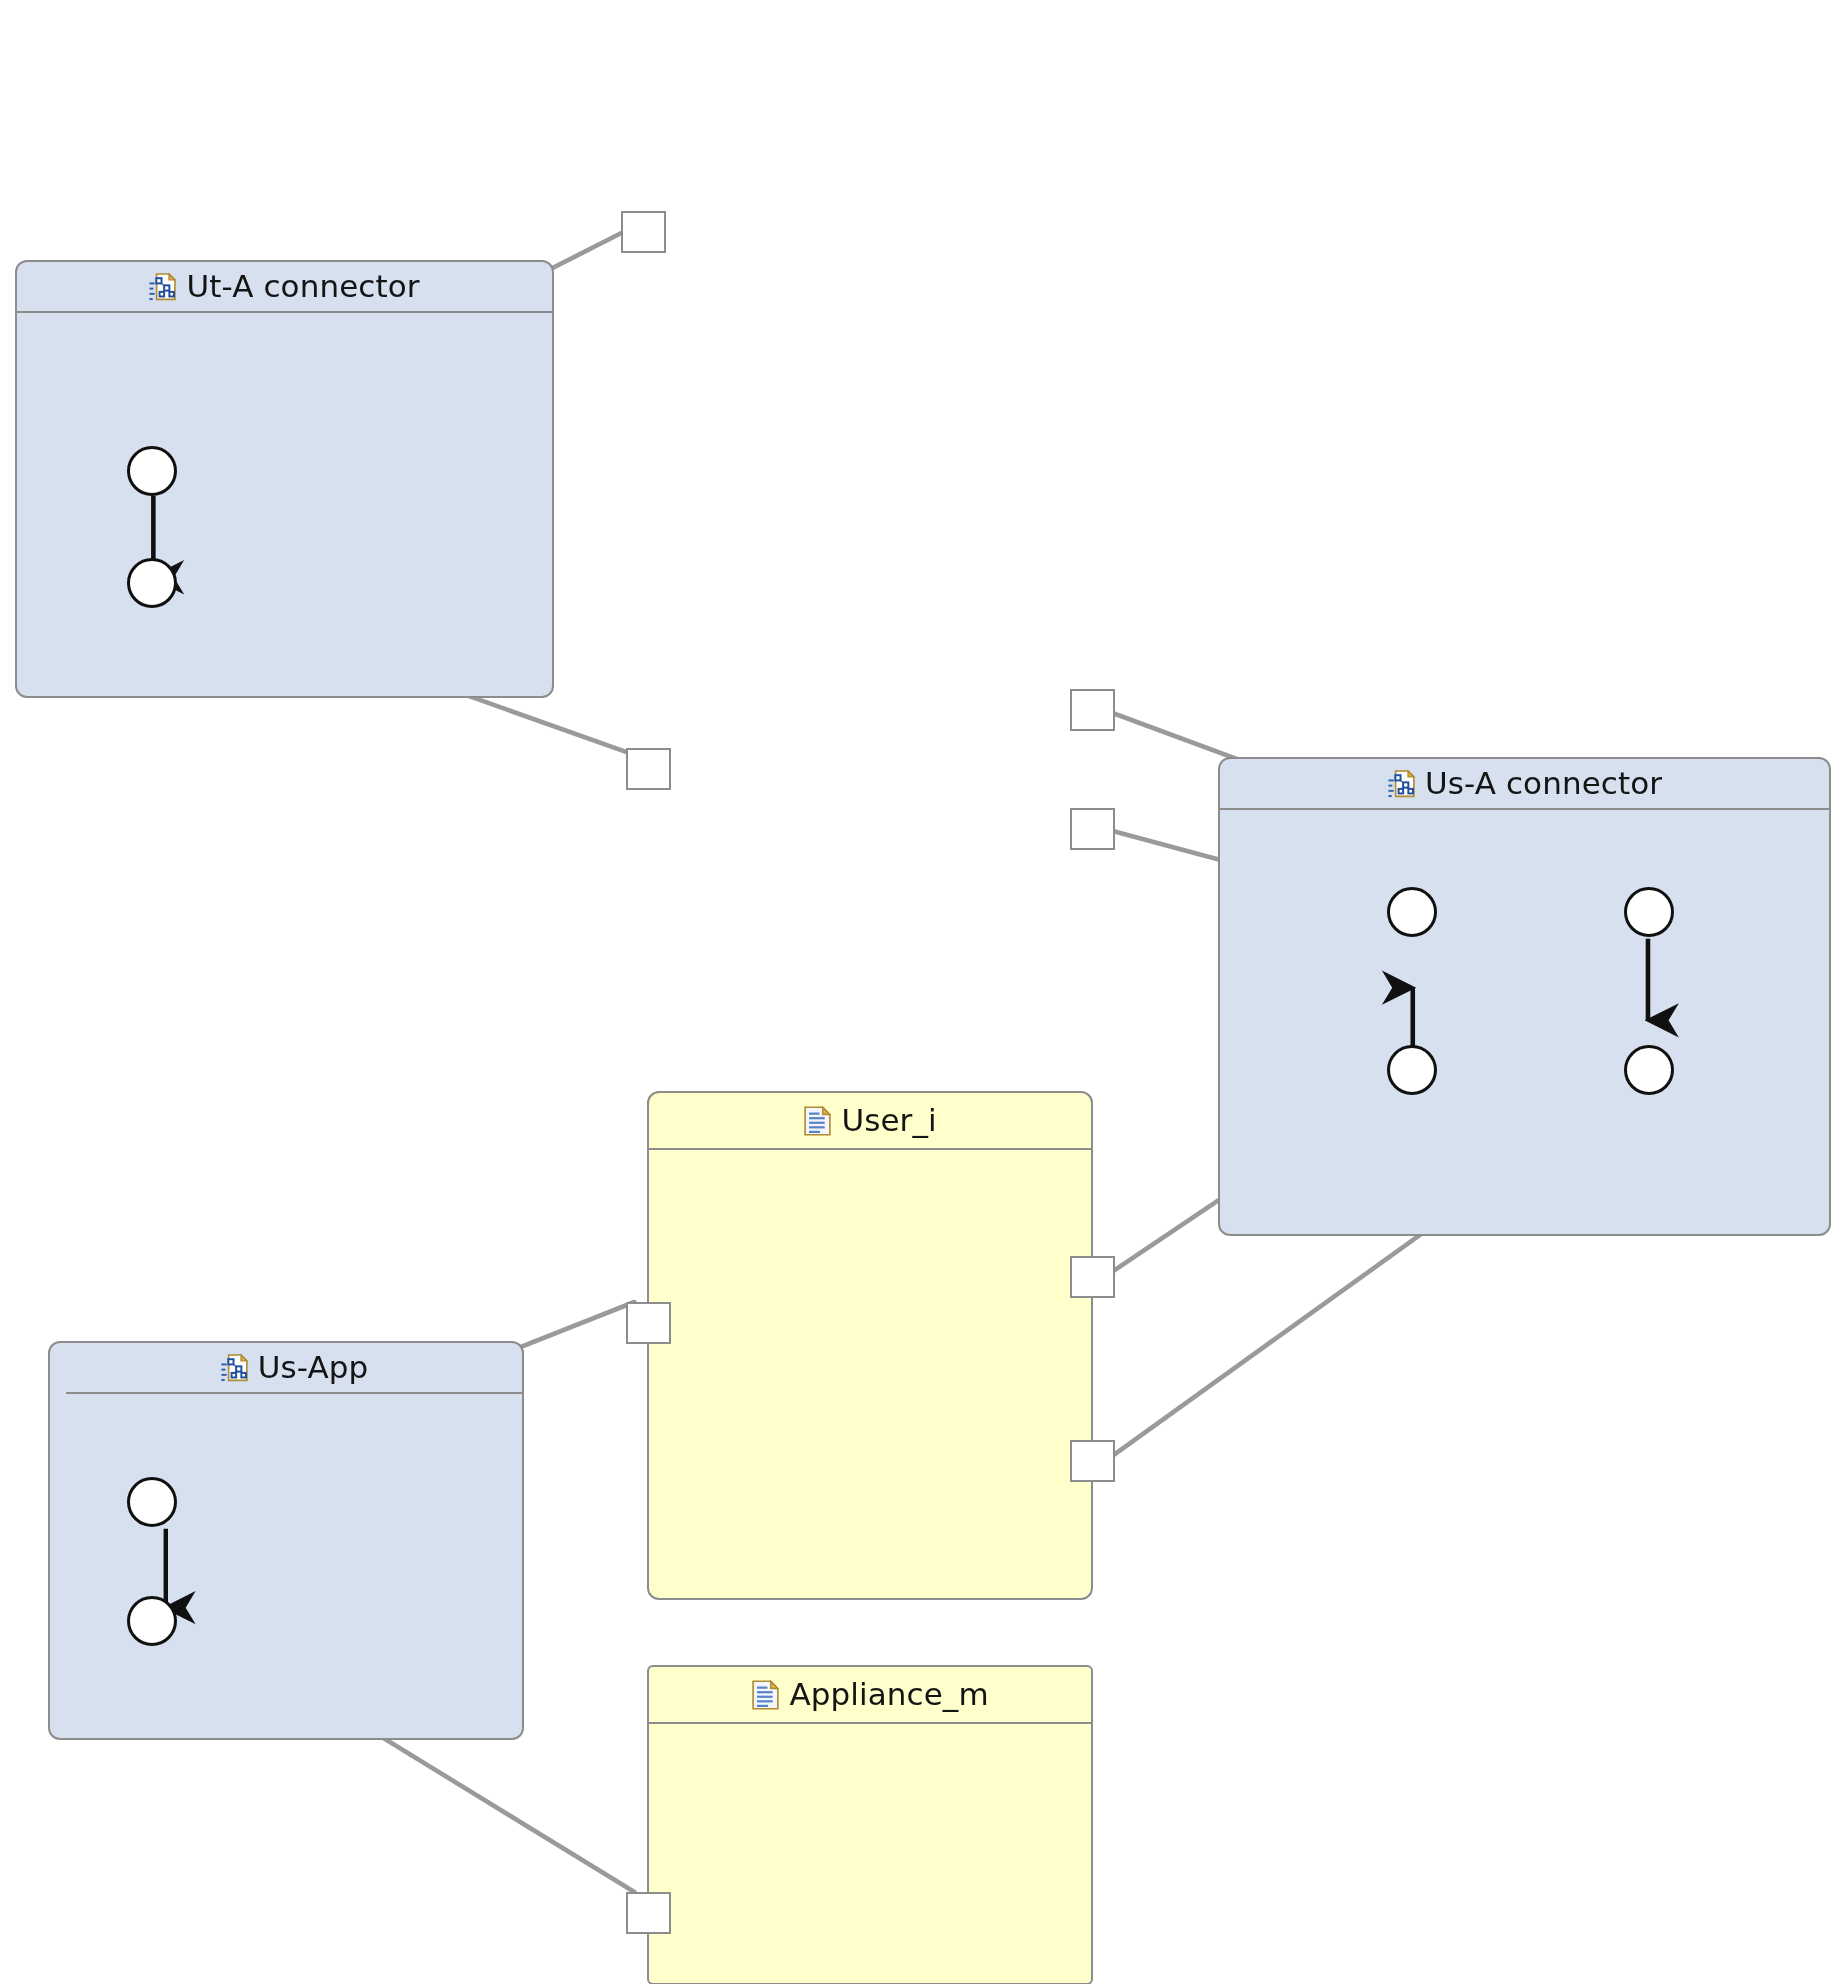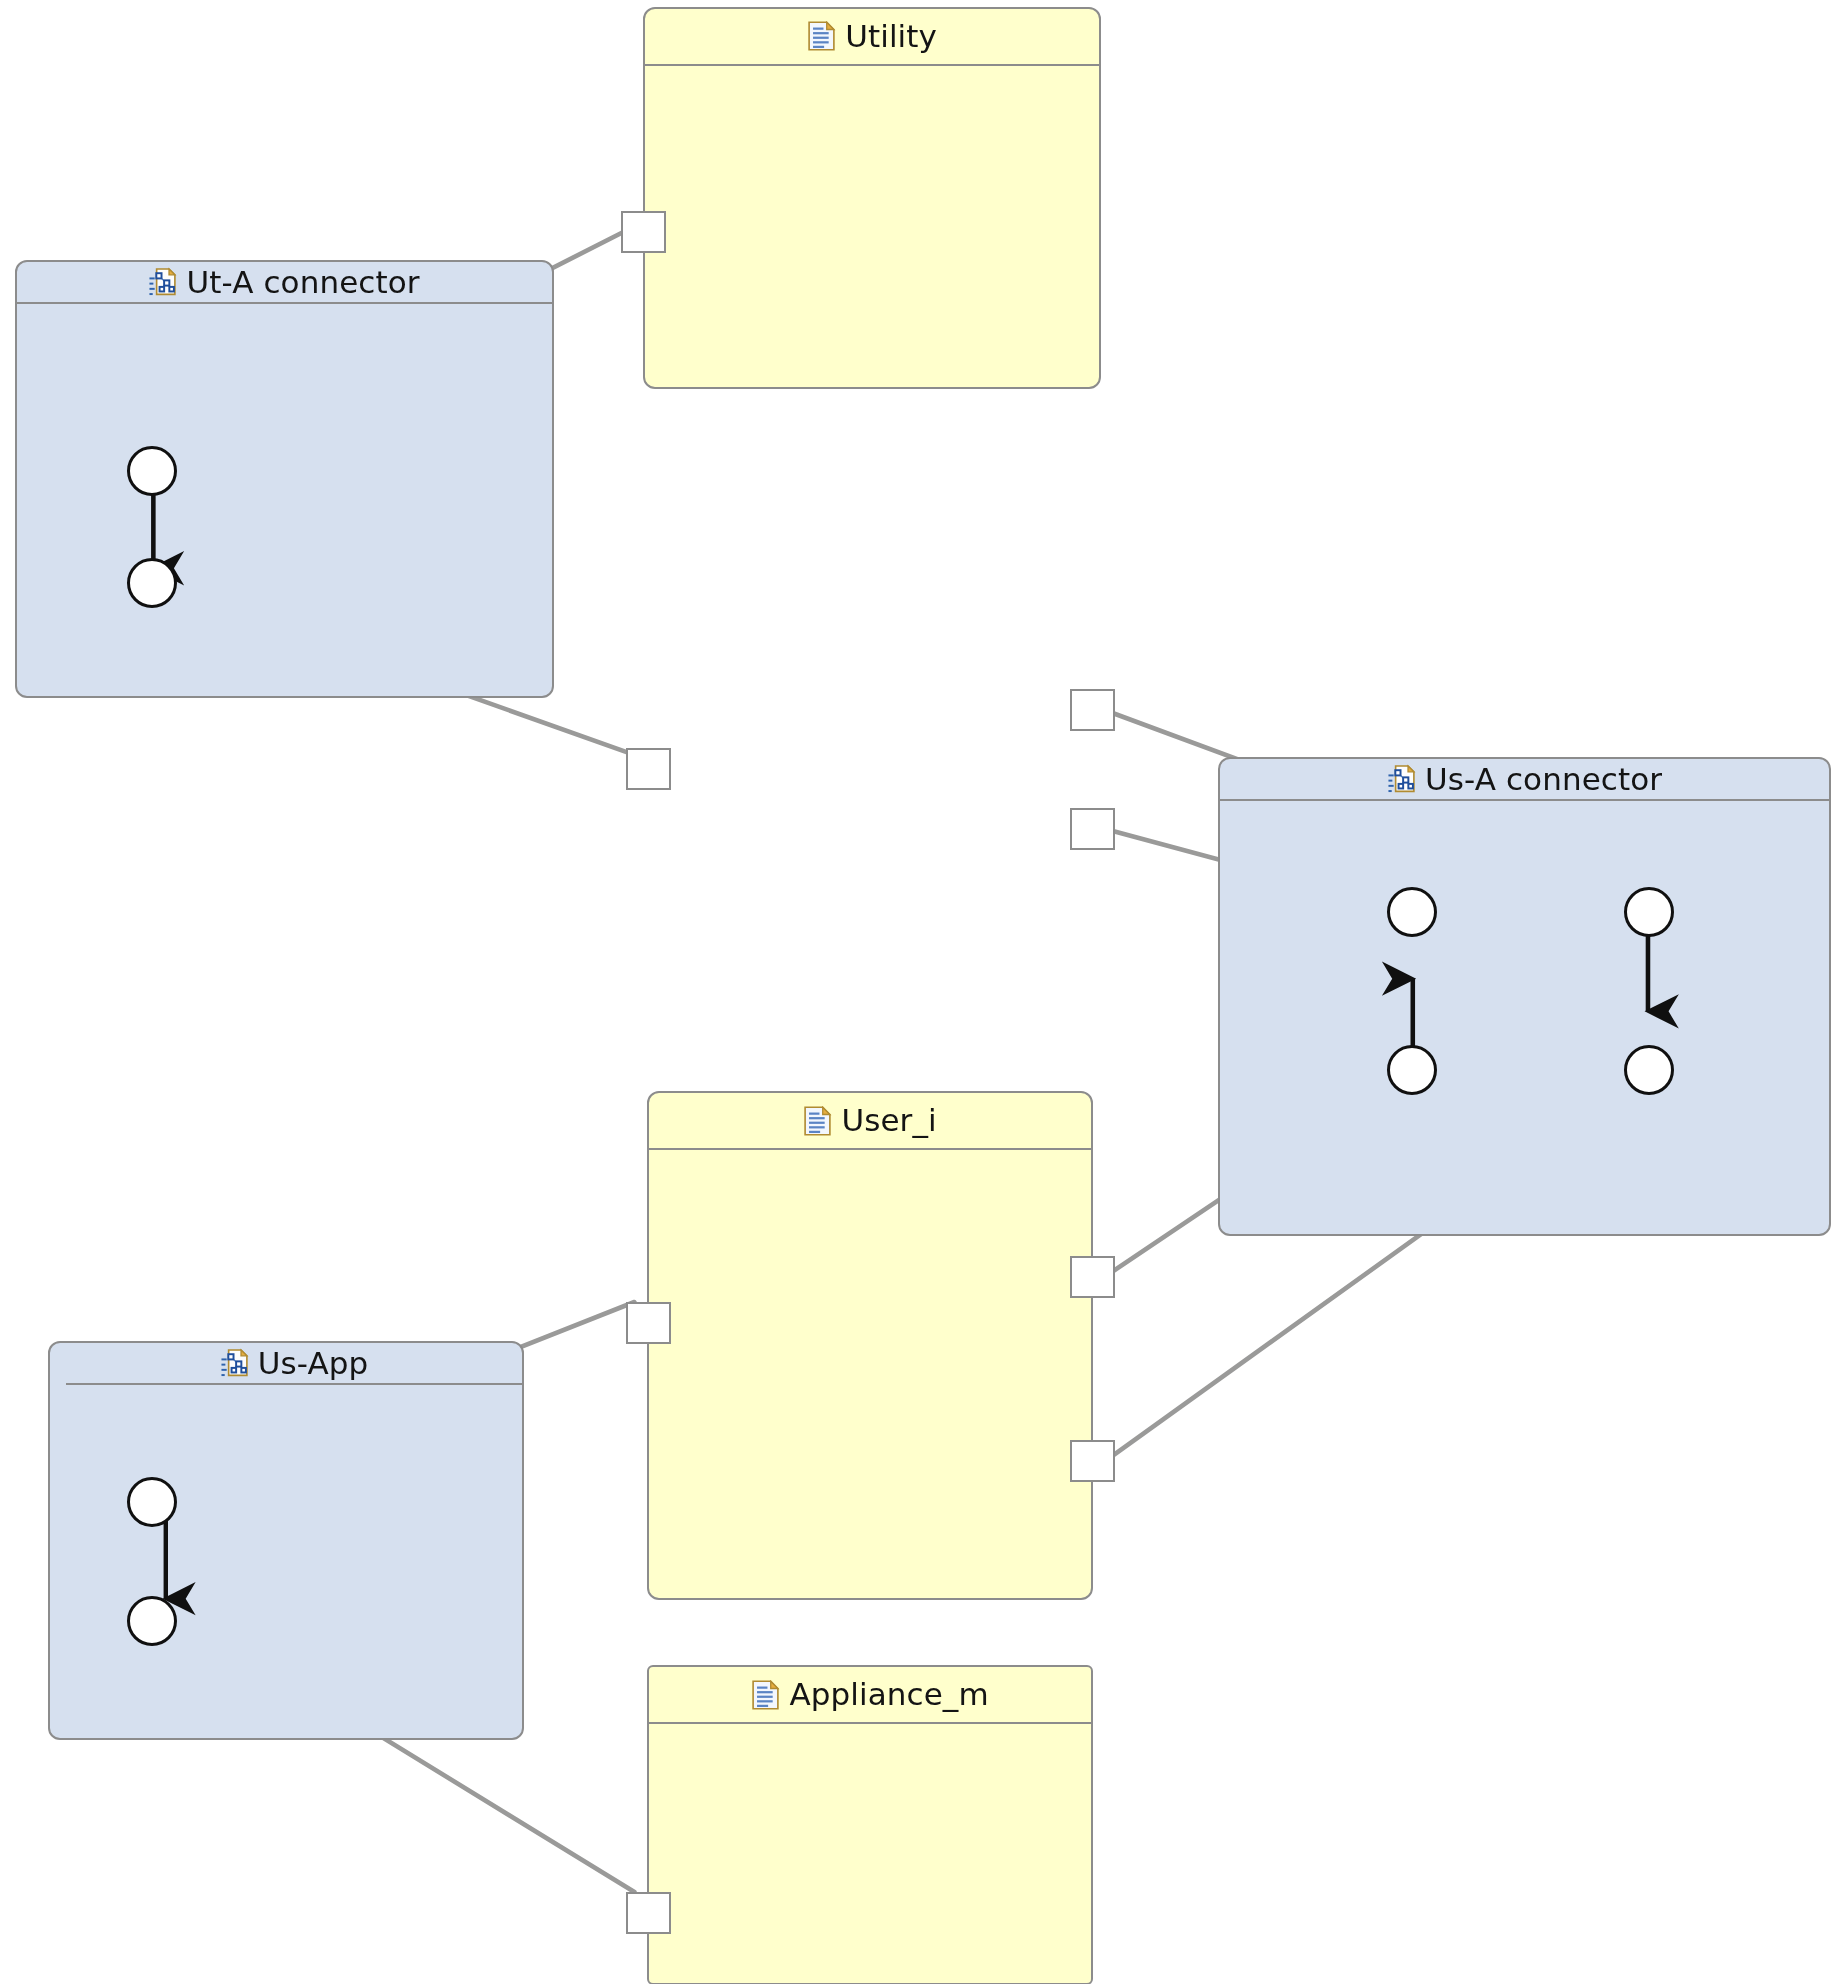--- a/index.html
+++ b/index.html
@@ -42,21 +42,21 @@
   .node-header {
     position: relative;
     box-sizing: border-box;
     height: 57px;
     display: flex;
     align-items: center;
     justify-content: center;
     border-bottom: 2px solid #8c8c8c;
     padding: 0 9.2px;
   }
-  .node.part > .node-header { height: 42px; }
+  .node.part > .node-header { height: 51px; }
   .node-title {
     font-size: 31px;
     line-height: 1;
     color: #141414;
     letter-spacing: 0.1px;
     white-space: nowrap;
   }
   .node-icon {
     width: 29px;
     height: 30px;
@@ -105,37 +105,20 @@
         <line x1="230" y1="885" x2="962" y2="1145"></line>
         <line x1="1675" y1="1077" x2="2502" y2="1383"></line>
         <line x1="1675" y1="1257" x2="2142" y2="1383"></line>
         <line x1="2142" y1="1623" x2="1675" y2="1937"></line>
         <line x1="2502" y1="1623" x2="1675" y2="2217"></line>
         <line x1="253" y1="2255" x2="962" y2="1975"></line>
         <line x1="253" y1="2435" x2="962" y2="2870"></line>
       </g>
   </svg>
 
-  <div class="node block" id="node-utility" style="left: 643px; top: 6.6px; width: 458px; height: 382px;">
-    <div class="node-header">
-      <svg class="node-icon" viewBox="0 0 44 46">
-        <path d="M3 2 h27 l11 11 v31 h-38 z" fill="#f3f7fd" stroke="#b08b32" stroke-width="2.5"></path>
-        <path d="M30 2 l11 11 h-11 z" fill="#e6ad3e" stroke="#b08b32" stroke-width="2"></path>
-        <g fill="#5b84c4">
-          <rect x="9" y="10" width="16" height="3.4"></rect>
-          <rect x="9" y="17" width="24" height="3.4"></rect>
-          <rect x="9" y="24" width="24" height="3.4"></rect>
-          <rect x="9" y="31" width="24" height="3.4"></rect>
-          <rect x="9" y="38" width="17" height="3.4"></rect>
-        </g>
-      </svg>
-      <span class="node-title">Utility</span>
-    </div>
-    <div class="node-body"></div>
-  </div>
   <div class="port" id="port-utility-p1" style="left: 621px; top: 211px; width: 45px; height: 42px;"></div>
 
   <div class="port" id="port-aggregator-p1" style="left: 626px; top: 748px; width: 45px; height: 42px;"></div>
   <div class="port" id="port-aggregator-p2" style="left: 1070px; top: 689px; width: 45px; height: 42px;"></div>
   <div class="port" id="port-aggregator-p3" style="left: 1070px; top: 808px; width: 45px; height: 42px;"></div>
 
   <div class="node block" id="node-user_i" style="left: 647px; top: 1091px; width: 446px; height: 509px;">
     <div class="node-header">
       <svg class="node-icon" viewBox="0 0 44 46">
         <path d="M3 2 h27 l11 11 v31 h-38 z" fill="#f3f7fd" stroke="#b08b32" stroke-width="2.5"></path>

